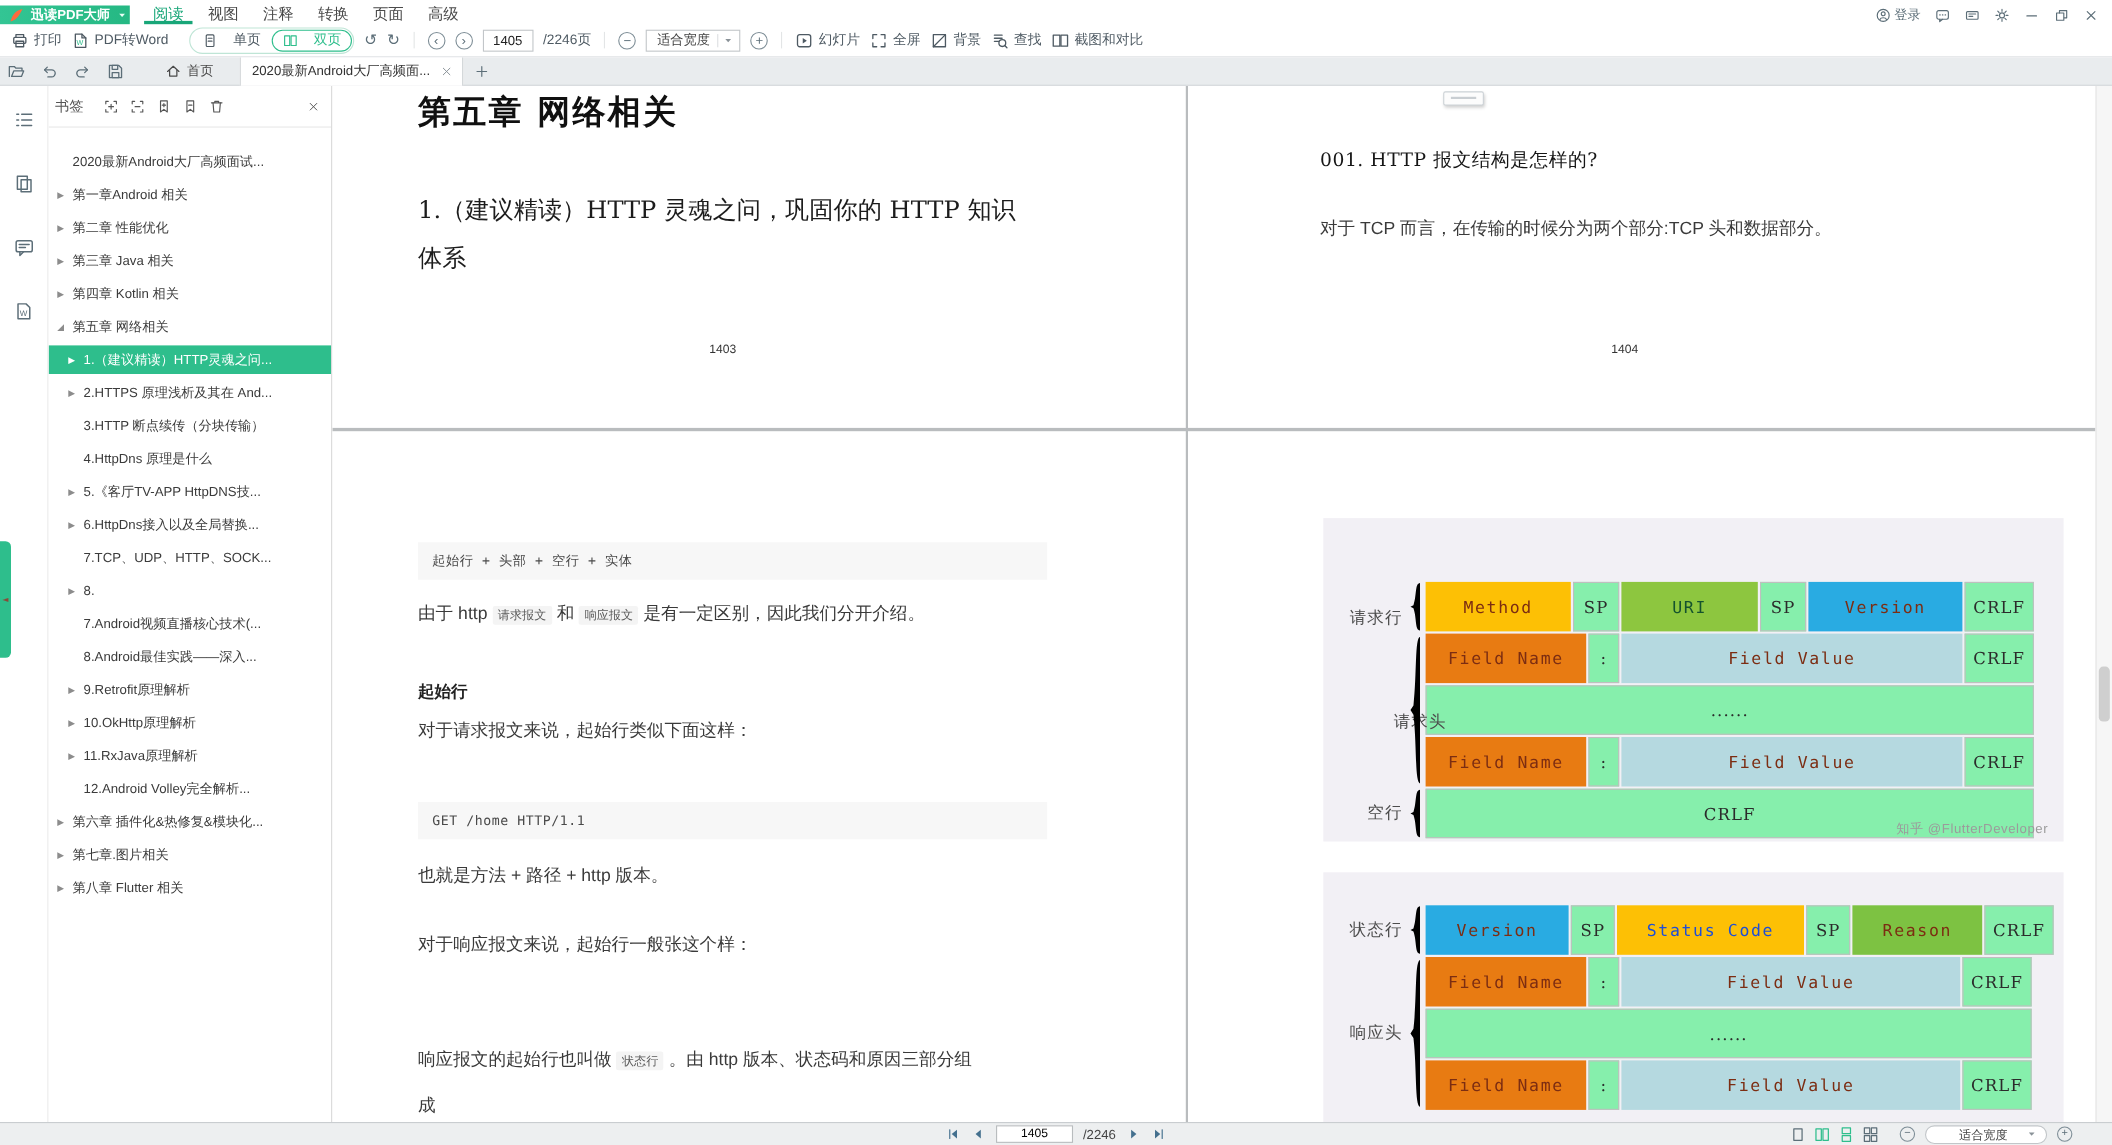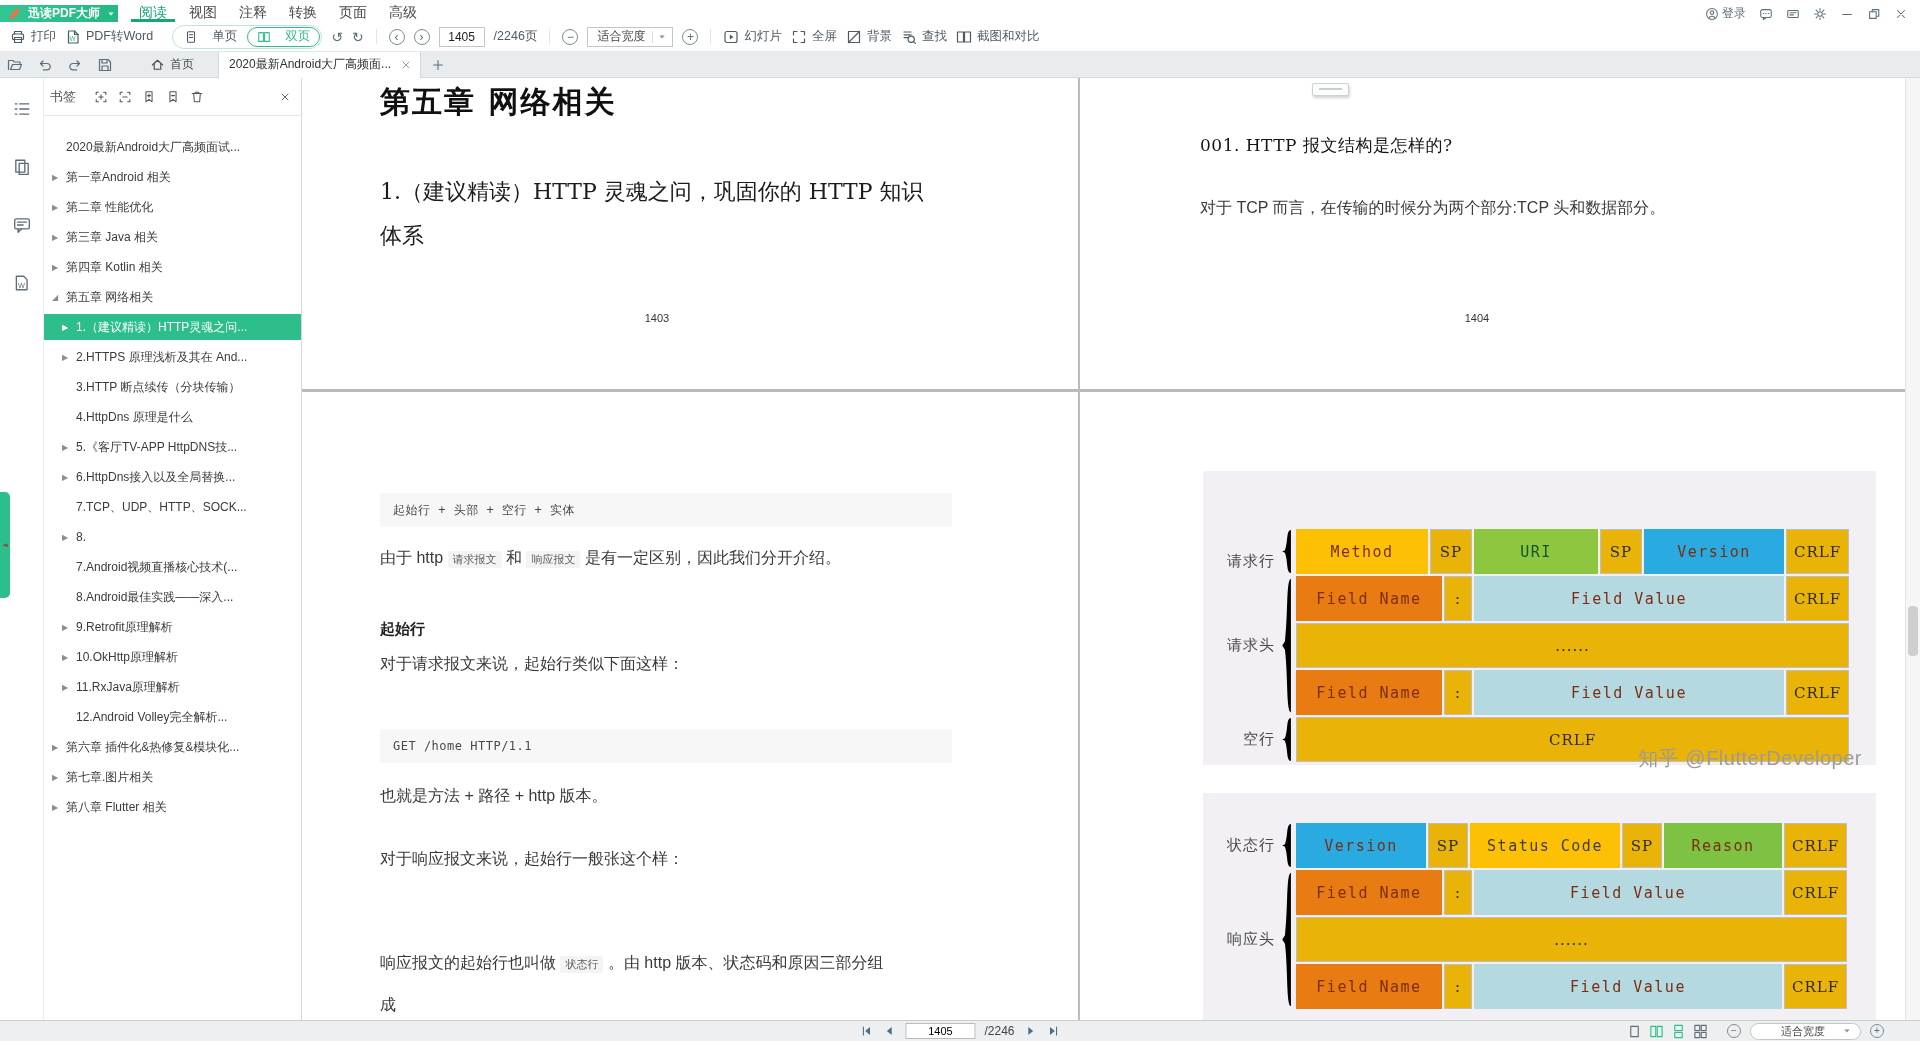--- a/index.html
+++ b/index.html
@@ -79,25 +79,25 @@
 .codeblock{position:absolute;left:78px;width:572px;height:34px;background:#f7f7f7;display:flex;align-items:center;padding-left:13px;font:400 12px "DejaVu Sans Mono",monospace;color:#4a4a4a;letter-spacing:.5px}
 .h3{position:absolute;left:78px;font-size:15px;font-weight:bold;color:#222}
 
 
 .diagram{position:absolute;left:123px;width:673px;background:#f2f0f5}
 .dg0{top:79px;height:294px}
 .dg1{top:401px;height:260px}
 .dgtable{position:absolute}
 .dgrow{display:flex;gap:2px;margin-bottom:2px}
 .dgcell{height:45px;display:flex;align-items:center;justify-content:center;font:400 15px "DejaVu Sans Mono",monospace;letter-spacing:1.5px;flex:none}
-.dgcell.plain{background:#eab308;border:1px solid #bfbfbf;color:#2b2b2b;font-family:"DejaVu Serif",serif;letter-spacing:1px}
+.dgcell.plain{background:#86efac;border:1px solid #bfbfbf;color:#2b2b2b;font-family:"DejaVu Serif",serif;letter-spacing:1px}
 .dglabel{position:absolute;left:0;width:72px;display:flex;align-items:center;justify-content:flex-end;font:400 15px "DejaVu Serif",serif;color:#4c4c4c;letter-spacing:1px}
 .dgbrace{position:absolute;left:76px;width:13px;color:#a0a3b0}
 .dgbrace svg{width:13px;height:100%;stroke-width:1.1}
-.watermark{position:absolute;right:14px;top:274px;font-size:20px;color:#9b9b9b;letter-spacing:.5px}
+.watermark{position:absolute;right:14px;top:274px;font-size:12px;color:#9b9b9b;letter-spacing:.5px}
 
 
 .statusbar{position:absolute;left:0;bottom:0;width:100%;height:21px;background:#edeff0;border-top:1px solid #c9cdd0;display:flex;align-items:center;z-index:30}
 .sbcenter{position:absolute;left:50%;transform:translateX(-50%);display:flex;align-items:center;gap:9px;font-size:12px;color:#444}
 .sbinput{width:70px;height:16px;border:1px solid #b8bcbe;background:#fff;text-align:center;font-size:11px;font-family:"Liberation Sans",sans-serif}
 .sbright{margin-left:auto;display:flex;align-items:center;gap:9px;padding-right:36px}
 .sbpill{height:17px;border:1px solid #c2c6c9;border-radius:9px;background:#fff;display:flex;align-items:center;gap:16px;padding:0 7px 0 30px;font-size:11px;color:#444}
 .sbcircle{width:14px;height:14px;border:1px solid #7d8d96;border-radius:50%;color:#5c6e78;display:flex;align-items:center;justify-content:center;font-size:10px;line-height:1}
 .laygrp{display:flex;align-items:center;gap:7px;margin-right:10px}
 </style>
@@ -568,36 +568,36 @@
             <div class="dgcell plain" style="width: 63px;">CRLF</div>
           </div>
           <div class="dgrow" style="height: 45px;">
             <div class="dgcell plain" style="width: 553px;">CRLF</div>
           </div>
         </div>
         <div class="dglabel" style="top: 68px; height: 45px;">请求行</div>
         <div class="dgbrace" style="top: 58px; height: 45px;"><svg viewBox="0 0 12 100" preserveAspectRatio="none">
             <path d="M11 2 C6.5 3 8.5 26 5.5 47 L3 50 L5.5 53 C8.5 74 6.5 97 11 98"></path>
           </svg></div>
-        <div class="dglabel" style="top: 105px; height: 139px;">请求头</div>
+        <div class="dglabel" style="top: 116px; height: 139px; margin-left: 40px;">请求头</div>
         <div class="dgbrace" style="top: 105px; height: 139px;"><svg viewBox="0 0 12 100" preserveAspectRatio="none">
             <path d="M11 2 C6.5 3 8.5 26 5.5 47 L3 50 L5.5 53 C8.5 74 6.5 97 11 98"></path>
           </svg></div>
         <div class="dglabel" style="top: 246px; height: 45px;">空行</div>
         <div class="dgbrace" style="top: 246px; height: 45px;"><svg viewBox="0 0 12 100" preserveAspectRatio="none">
             <path d="M11 2 C6.5 3 8.5 26 5.5 47 L3 50 L5.5 53 C8.5 74 6.5 97 11 98"></path>
           </svg></div>
         <div class="watermark">知乎 @FlutterDeveloper</div>
       </div>
     <div class="diagram dg1" id="diagram-1">
         <div class="dgtable" style="left: 93px; top: 30px;">
           <div class="dgrow" style="height: 45px;">
             <div class="dgcell" style="width: 130px; background: rgb(41, 171, 226); color: rgb(124, 45, 18);">Version</div>
             <div class="dgcell plain" style="width: 40px;">SP</div>
-            <div class="dgcell" style="width: 150px; background: rgb(253, 192, 5); color: #404040;">Status Code</div>
+            <div class="dgcell" style="width: 170px; background: rgb(253, 192, 5); color: #1d4ed8;">Status Code</div>
             <div class="dgcell plain" style="width: 40px;">SP</div>
             <div class="dgcell" style="width: 118px; background: rgb(125, 194, 66); color: rgb(124, 45, 18);">Reason</div>
             <div class="dgcell plain" style="width: 63px;">CRLF</div>
           </div>
           <div class="dgrow" style="height: 45px;">
             <div class="dgcell" style="width: 146px; background: rgb(232, 123, 18); color: rgb(124, 45, 18);">Field Name</div>
             <div class="dgcell plain" style="width: 28px;">:</div>
             <div class="dgcell" style="width: 308px; background: rgb(181, 217, 224); color: rgb(124, 45, 18);">Field Value</div>
             <div class="dgcell plain" style="width: 63px;">CRLF</div>
           </div>

